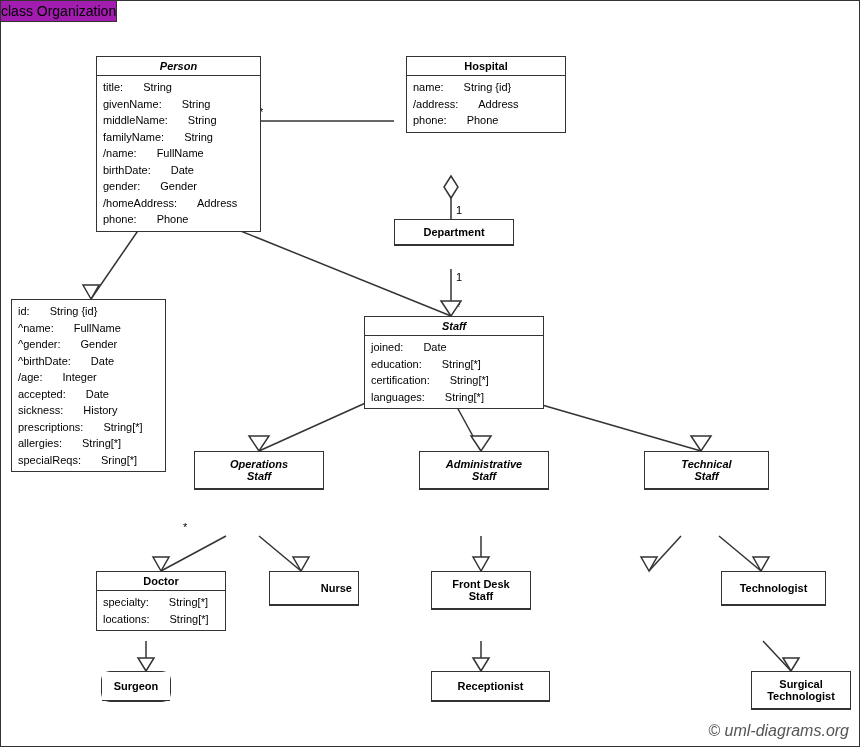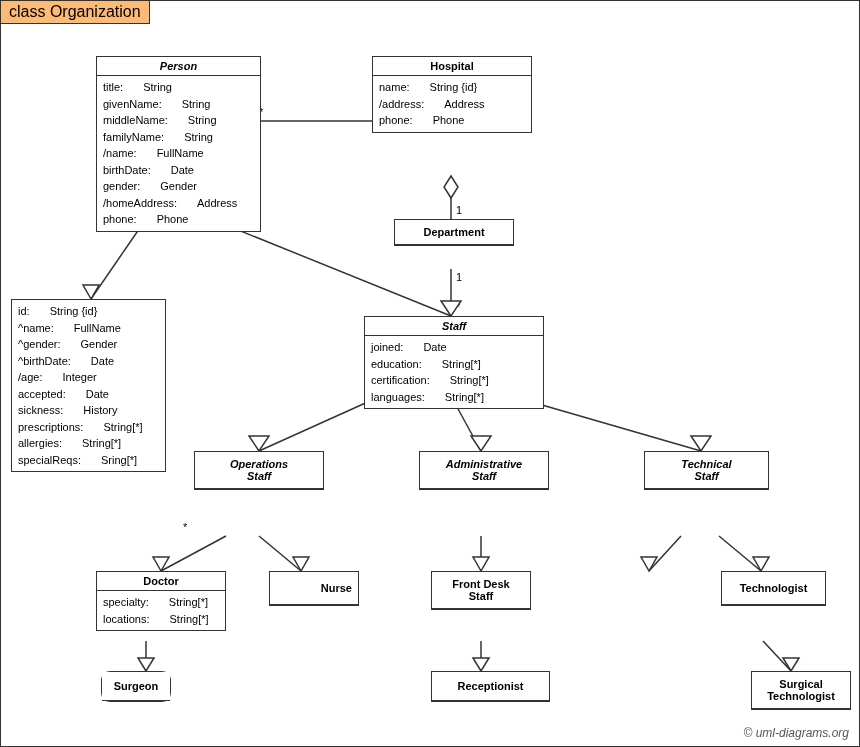--- a/index.html
+++ b/index.html
@@ -18,23 +18,23 @@
       height: 747px;
       border: 1.5px solid #333;
       background: #fff;
     }
     .diagram-title {
       position: absolute;
       top: 0; left: 0;
       border: 1.5px solid #333;
       border-top: none;
       border-left: none;
-      padding: 2px 8px;
-      font-size: 16px;
-      background: #fdba74;
+      padding: 2px 0;
+      font-size: 14px;
+      background: #a21caf;
     }
     .uml-box {
       position: absolute;
       border: 1.5px solid #333;
       background: #fff;
       text-align: center;
     }
     .uml-box .box-title {
       border-bottom: 1.5px solid #333;
       padding: 3px 6px;
@@ -62,21 +62,21 @@
       position: absolute;
       top: 0; left: 0;
       width: 860px;
       height: 747px;
       pointer-events: none;
     }
     .copyright {
       position: absolute;
       bottom: 6px;
       right: 10px;
-      font-size: 12px;
+      font-size: 16px;
       color: #555;
       font-style: italic;
     }
   </style>
 </head>
 <body>
 
 <div id="diagram-container">
 
   <div class="diagram-title">class Organization</div>
@@ -174,21 +174,21 @@
           <span class="attr-name">/homeAddress:</span>
           <span class="attr-type">Address</span>
         </div>
       <div class="attr-row">
           <span class="attr-name">phone:</span>
           <span class="attr-type">Phone</span>
         </div>
     </div>
   </div>
 
-  <div class="uml-box" style="left:371px; top:55px; width:160px;">
+  <div class="uml-box" style="left:405px; top:55px; width:160px;">
     <div class="box-title normal">Hospital</div>
     <div class="box-attrs">
       <div class="attr-row">
           <span class="attr-name">name:</span>
           <span class="attr-type">String {id}</span>
         </div>
       <div class="attr-row">
           <span class="attr-name">/address:</span>
           <span class="attr-type">Address</span>
         </div>

